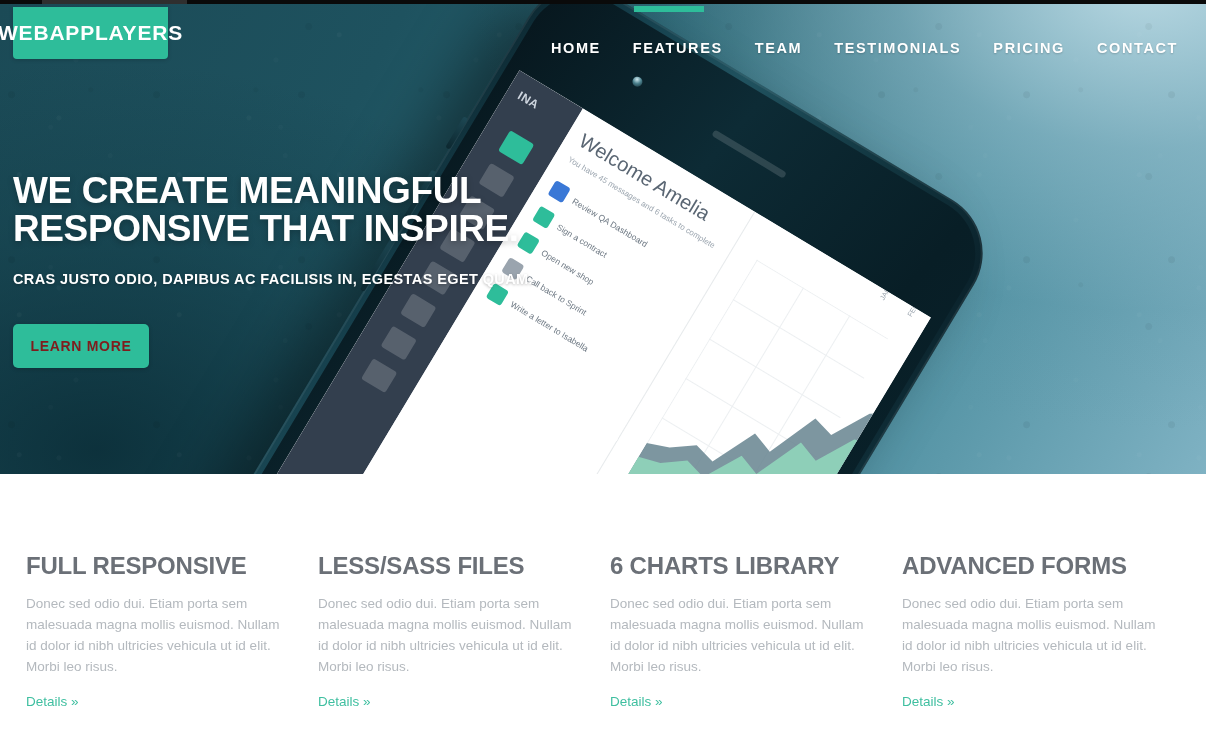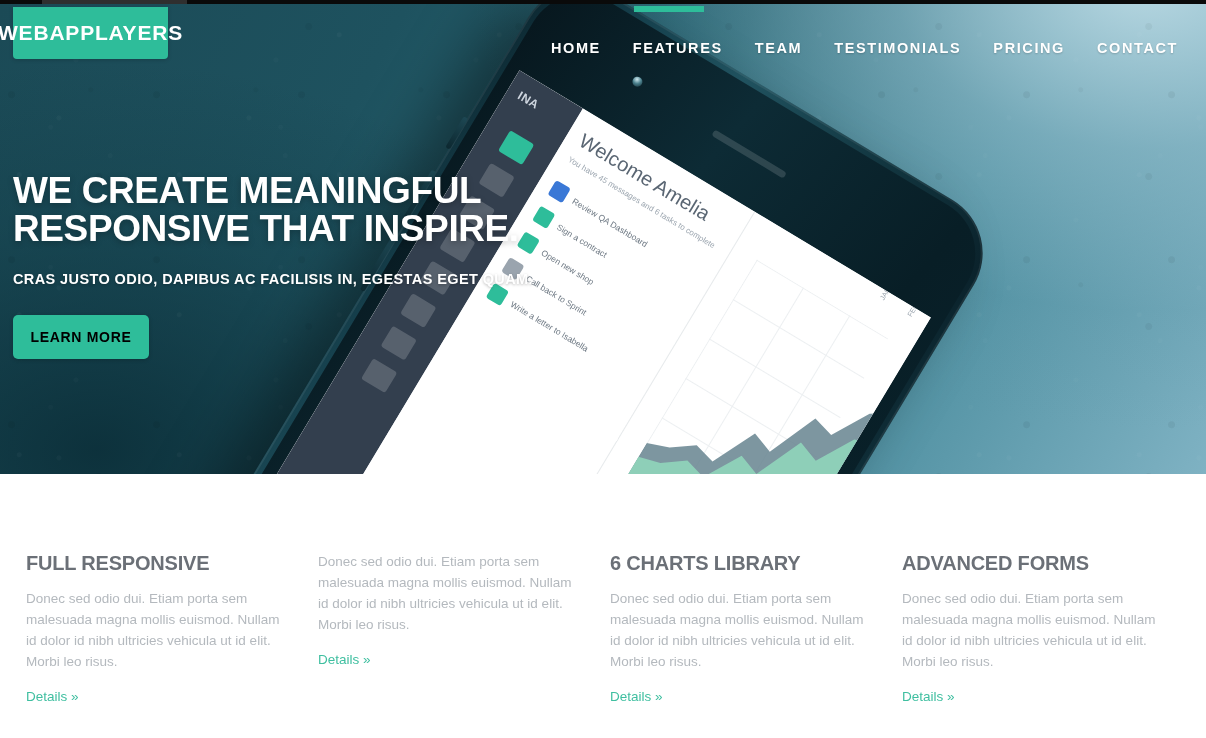--- a/index.html
+++ b/index.html
@@ -92,24 +92,24 @@
     line-height:1.02; letter-spacing:-0.4px;
     text-shadow:0 2px 6px rgba(0,0,0,0.25);
   }
   #hero-subtitle {
     margin-top:24px;
     color:#ffffff; font-size:14.5px; font-weight:bold;
     letter-spacing:0.4px;
     text-shadow:0 1px 3px rgba(0,0,0,0.28);
   }
   #learn-more-button {
-    margin-top:28px;
+    margin-top:37px;
     display:inline-flex; align-items:center; justify-content:center;
     width:136px; height:44px;
-    background:#2ebd9a; color:#000000;
+    background:#2ebd9a; color:#7f1d1d;
     font-size:14px; font-weight:bold; letter-spacing:0.7px;
     border:none; border-radius:5px; cursor:pointer;
     font-family:"Liberation Sans", sans-serif;
     box-shadow:0 1px 4px rgba(0,0,0,0.2);
   }
 
   
   #carousel-dots {
     position:absolute; top:428px; left:0; width:1206px;
     display:flex; justify-content:center; align-items:center; gap:8px;
@@ -222,21 +222,21 @@
   #features {
     position:absolute; top:474px; left:0; width:1206px; height:264px;
     background:#ffffff;
   }
   #features-grid {
     position:absolute; top:78px; left:26px;
     display:flex; gap:0;
   }
   .feature-col { width:292px; padding-right:28px; }
   .feature-title {
-    font-size:20px; font-weight:bold; color:#6b7077;
+    font-size:24px; font-weight:bold; color:#6b7077;
     letter-spacing:-0.2px; margin-bottom:14px;
   }
   .feature-body {
     font-size:13.5px; color:#b4b9be; line-height:1.55;
     margin-bottom:14px;
   }
   .feature-link {
     font-size:13.5px; color:#3fbfa0; text-decoration:none; cursor:pointer;margin-top:44px;
   }
 </style>
@@ -350,20 +350,21 @@
 <section id="features">
   <div id="features-grid">
 
     <div class="feature-col">
       <h3 class="feature-title">FULL RESPONSIVE</h3>
       <p class="feature-body">Donec sed odio dui. Etiam porta sem malesuada magna mollis euismod. Nullam id dolor id nibh ultricies vehicula ut id elit. Morbi leo risus.</p>
       <a class="feature-link" href="#">Details »</a>
     </div>
 
     <div class="feature-col">
+      <h3 class="feature-title">LESS/SASS FILES</h3>
       <p class="feature-body">Donec sed odio dui. Etiam porta sem malesuada magna mollis euismod. Nullam id dolor id nibh ultricies vehicula ut id elit. Morbi leo risus.</p>
       <a class="feature-link" href="#">Details »</a>
     </div>
 
     <div class="feature-col">
       <h3 class="feature-title">6 CHARTS LIBRARY</h3>
       <p class="feature-body">Donec sed odio dui. Etiam porta sem malesuada magna mollis euismod. Nullam id dolor id nibh ultricies vehicula ut id elit. Morbi leo risus.</p>
       <a class="feature-link" href="#">Details »</a>
     </div>
 

